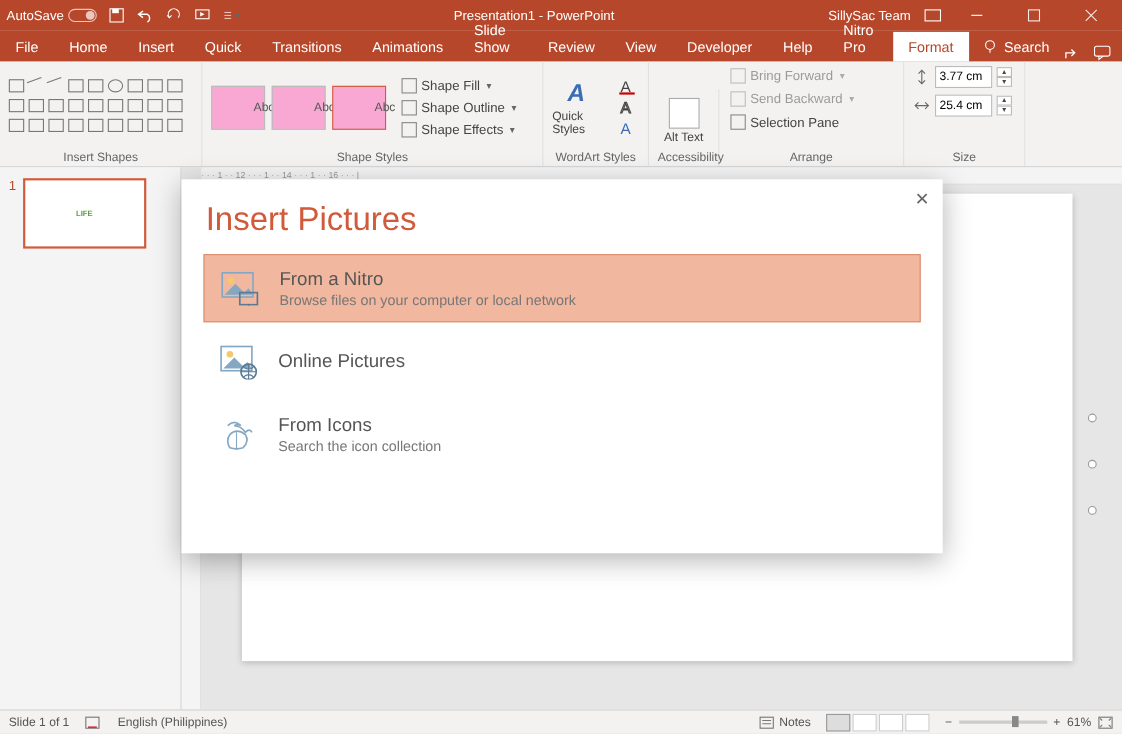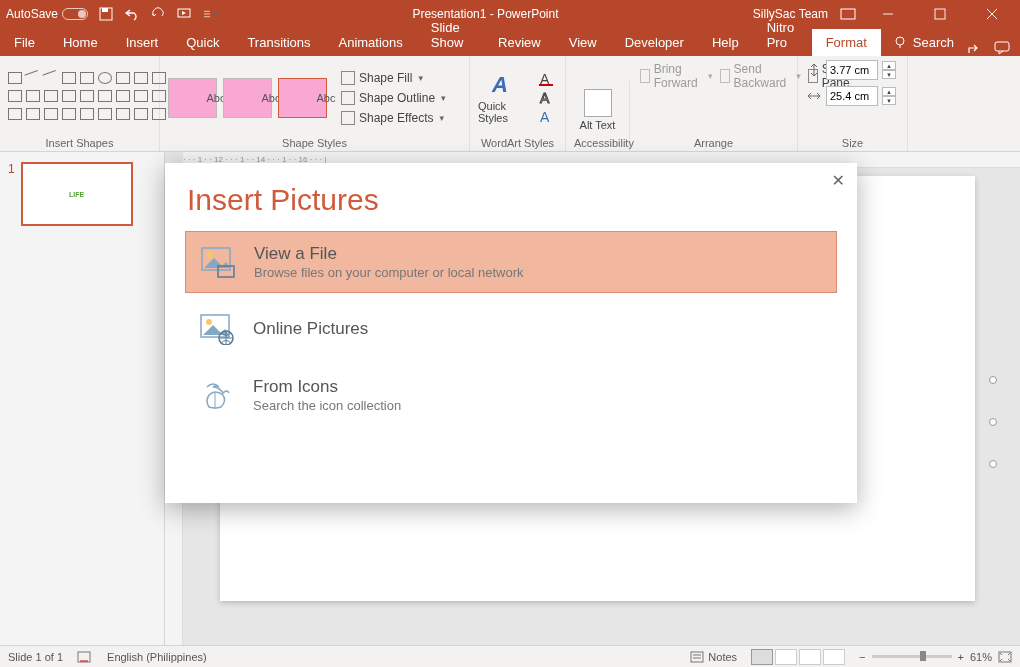--- a/index.html
+++ b/index.html
@@ -182,21 +182,21 @@
     <div>
         <svg width="16" height="16">
           <rect x="1" y="2" width="14" height="9" rx="2" fill="none" stroke="#fff"></rect>
           <path d="M5 11 L5 14 L9 11" fill="none" stroke="#fff"></path>
         </svg>
       </div>
   </div>
 </div>
 
 <div class="ribbon">
-  <div class="group" style="width:160px;">
+  <div class="group" style="width:184px;">
     <div class="group-body">
       <div class="shape-gallery">
         <div></div>
           <div class="line"></div>
           <div class="line"></div>
           <div></div>
           <div></div>
           <div class="oval"></div>
           <div></div>
           <div></div>
@@ -275,21 +275,21 @@
     <div class="group-body">
       <div class="bigbtn">
         <div class="ic"></div>
         <span style="font-size:11px;text-align:center;">Alt Text</span>
       </div>
     </div>
     <div class="group-label">Accessibility</div>
   </div>
 
   <div class="group" style="width:168px;">
-    <div class="group-body" style="flex-direction:row;align-items:flex-start;gap:3px;">
+    <div class="group-body" style="flex-direction:column;align-items:flex-start;gap:3px;">
       <div class="rbtn drop" style="opacity:.5;">
           <div class="sq"></div>
           <span>Bring Forward</span>
         </div>
       <div class="rbtn drop" style="opacity:.5;">
           <div class="sq"></div>
           <span>Send Backward</span>
         </div>
       <div class="rbtn">
           <div class="sq"></div>
@@ -354,21 +354,21 @@
 
   <div class="opt sel">
     <svg class="oic" viewBox="0 0 36 32">
         <rect x="2" y="2" width="28" height="22" fill="none" stroke="#84a8c4" stroke-width="1.5"></rect>
         <circle cx="10" cy="9" r="3" fill="#f4c96b"></circle>
         <path d="M4 22 L14 12 L22 20 L26 16 L30 22 Z" fill="#84a8c4"></path>
         <rect x="18" y="20" width="16" height="11" fill="none" stroke="#5a7a94" stroke-width="1.5"></rect>
         <line x1="26" y1="31" x2="26" y2="34" stroke="#5a7a94"></line>
       </svg>
     <div class="txt">
-        <div class="t1">View a File</div>
+        <div class="t1">From a Nitro</div>
         <div class="t2">Browse files on your computer or local network</div>
       </div>
   </div>
 
   <div class="opt">
     <svg class="oic" viewBox="0 0 36 32">
         <rect x="2" y="2" width="28" height="22" fill="none" stroke="#84a8c4" stroke-width="1.5"></rect>
         <circle cx="10" cy="9" r="3" fill="#f4c96b"></circle>
         <path d="M4 22 L14 12 L22 20 L26 16 L30 22 Z" fill="#84a8c4"></path>
         <circle cx="27" cy="25" r="7" fill="none" stroke="#5a7a94" stroke-width="1.5"></circle>

